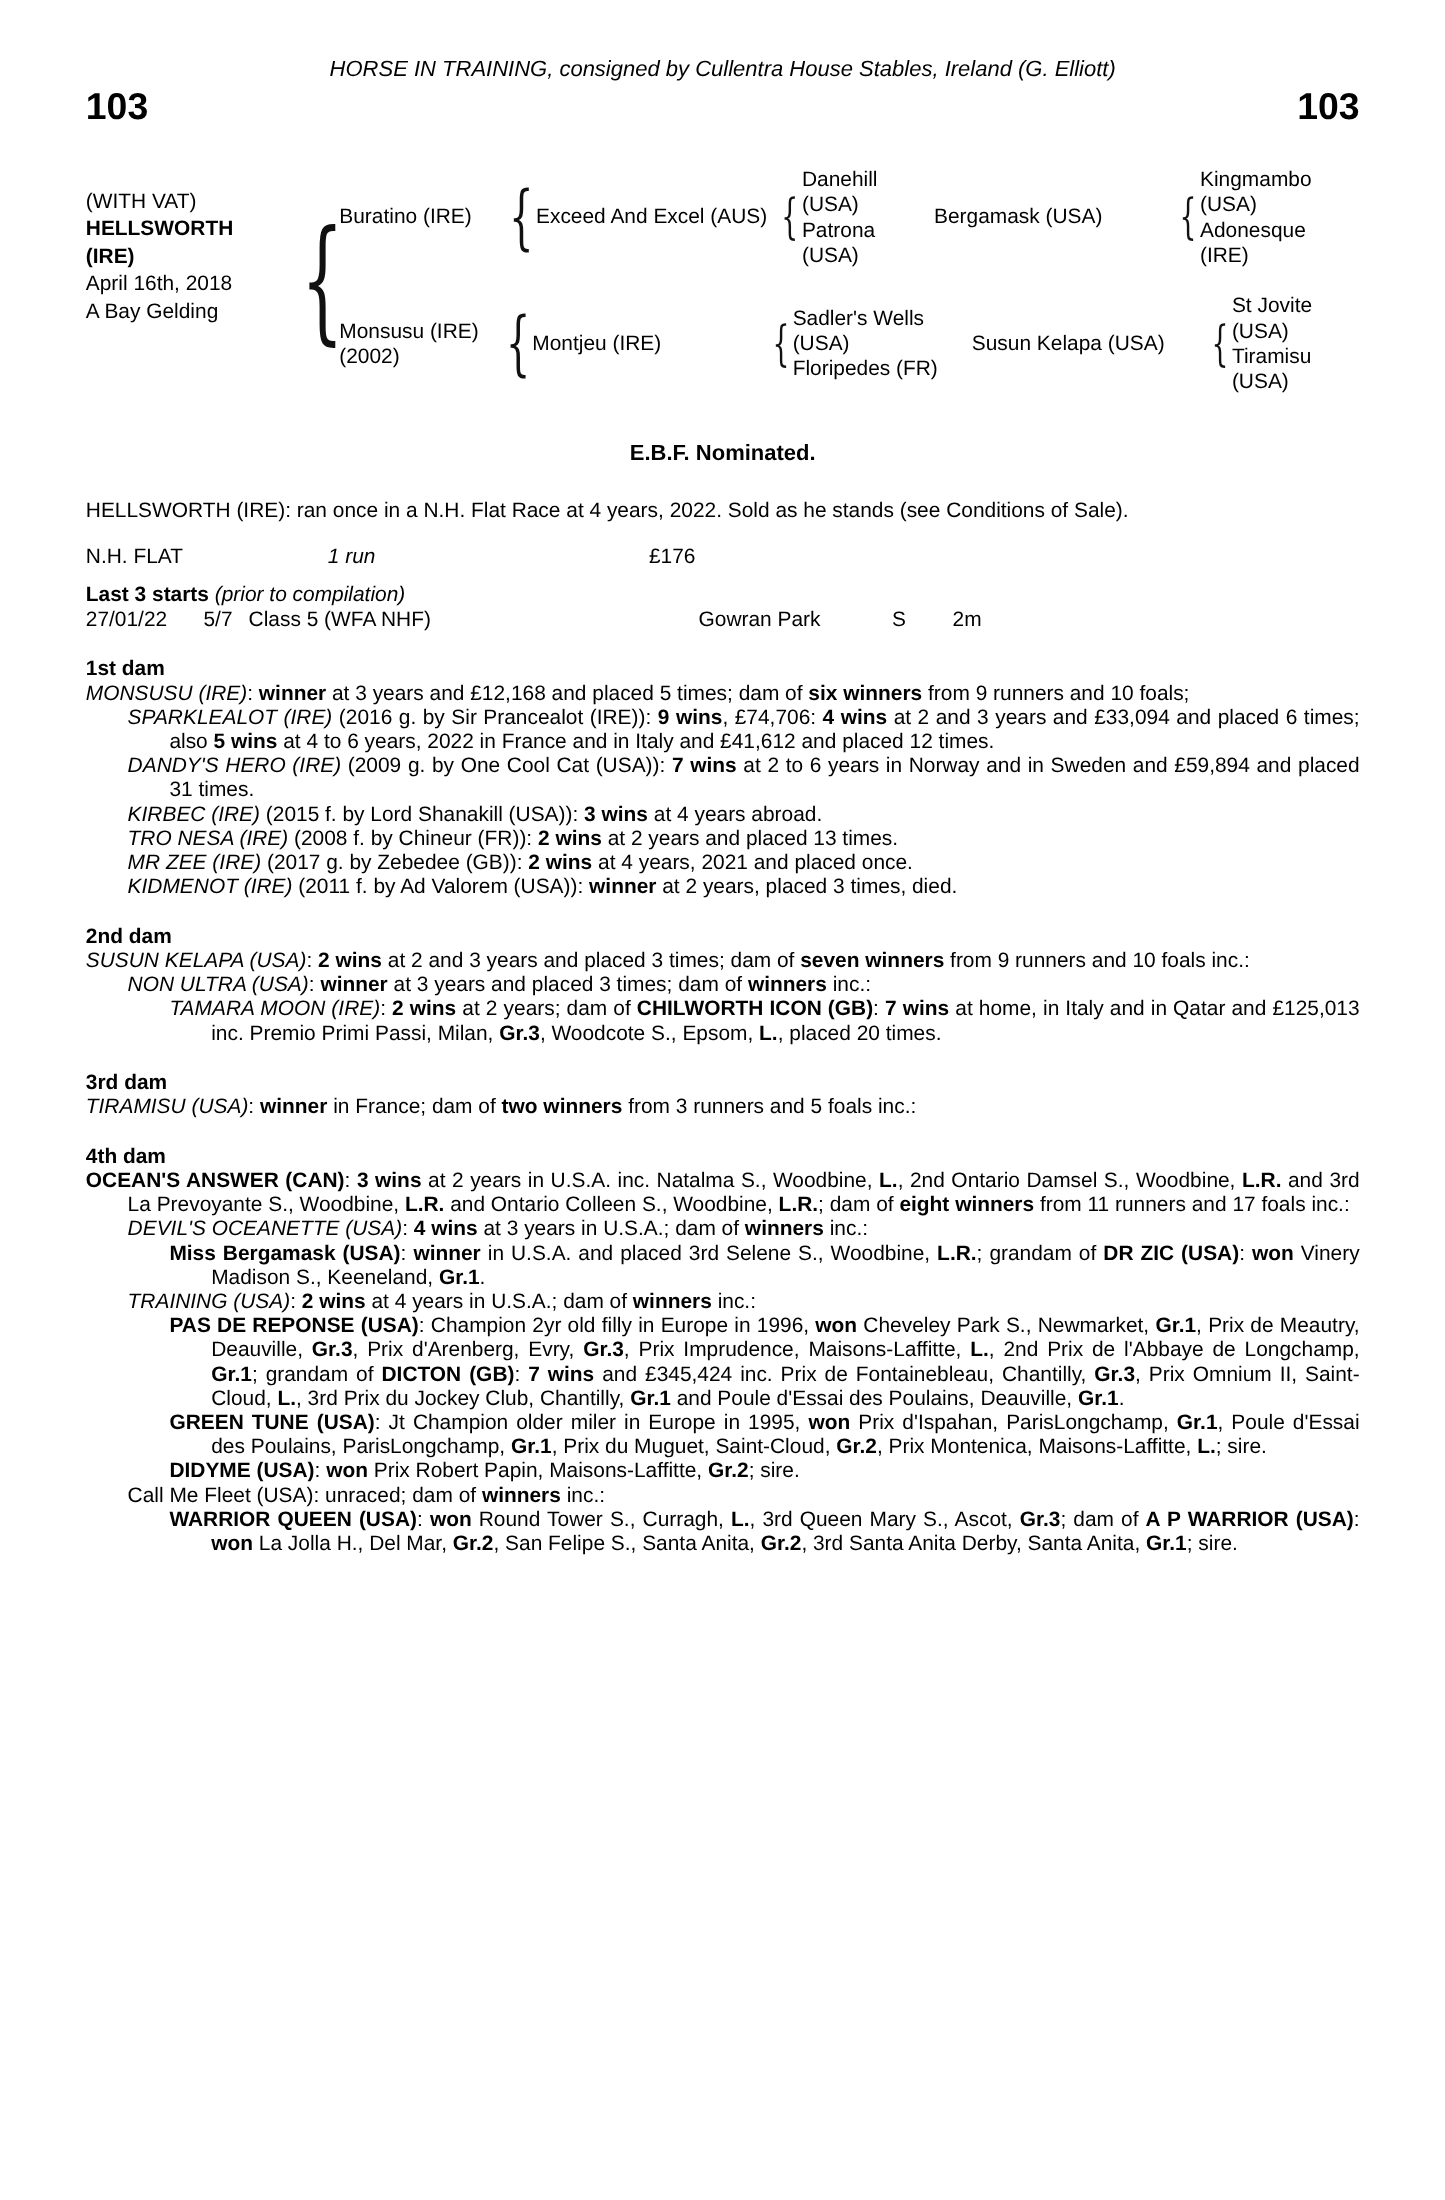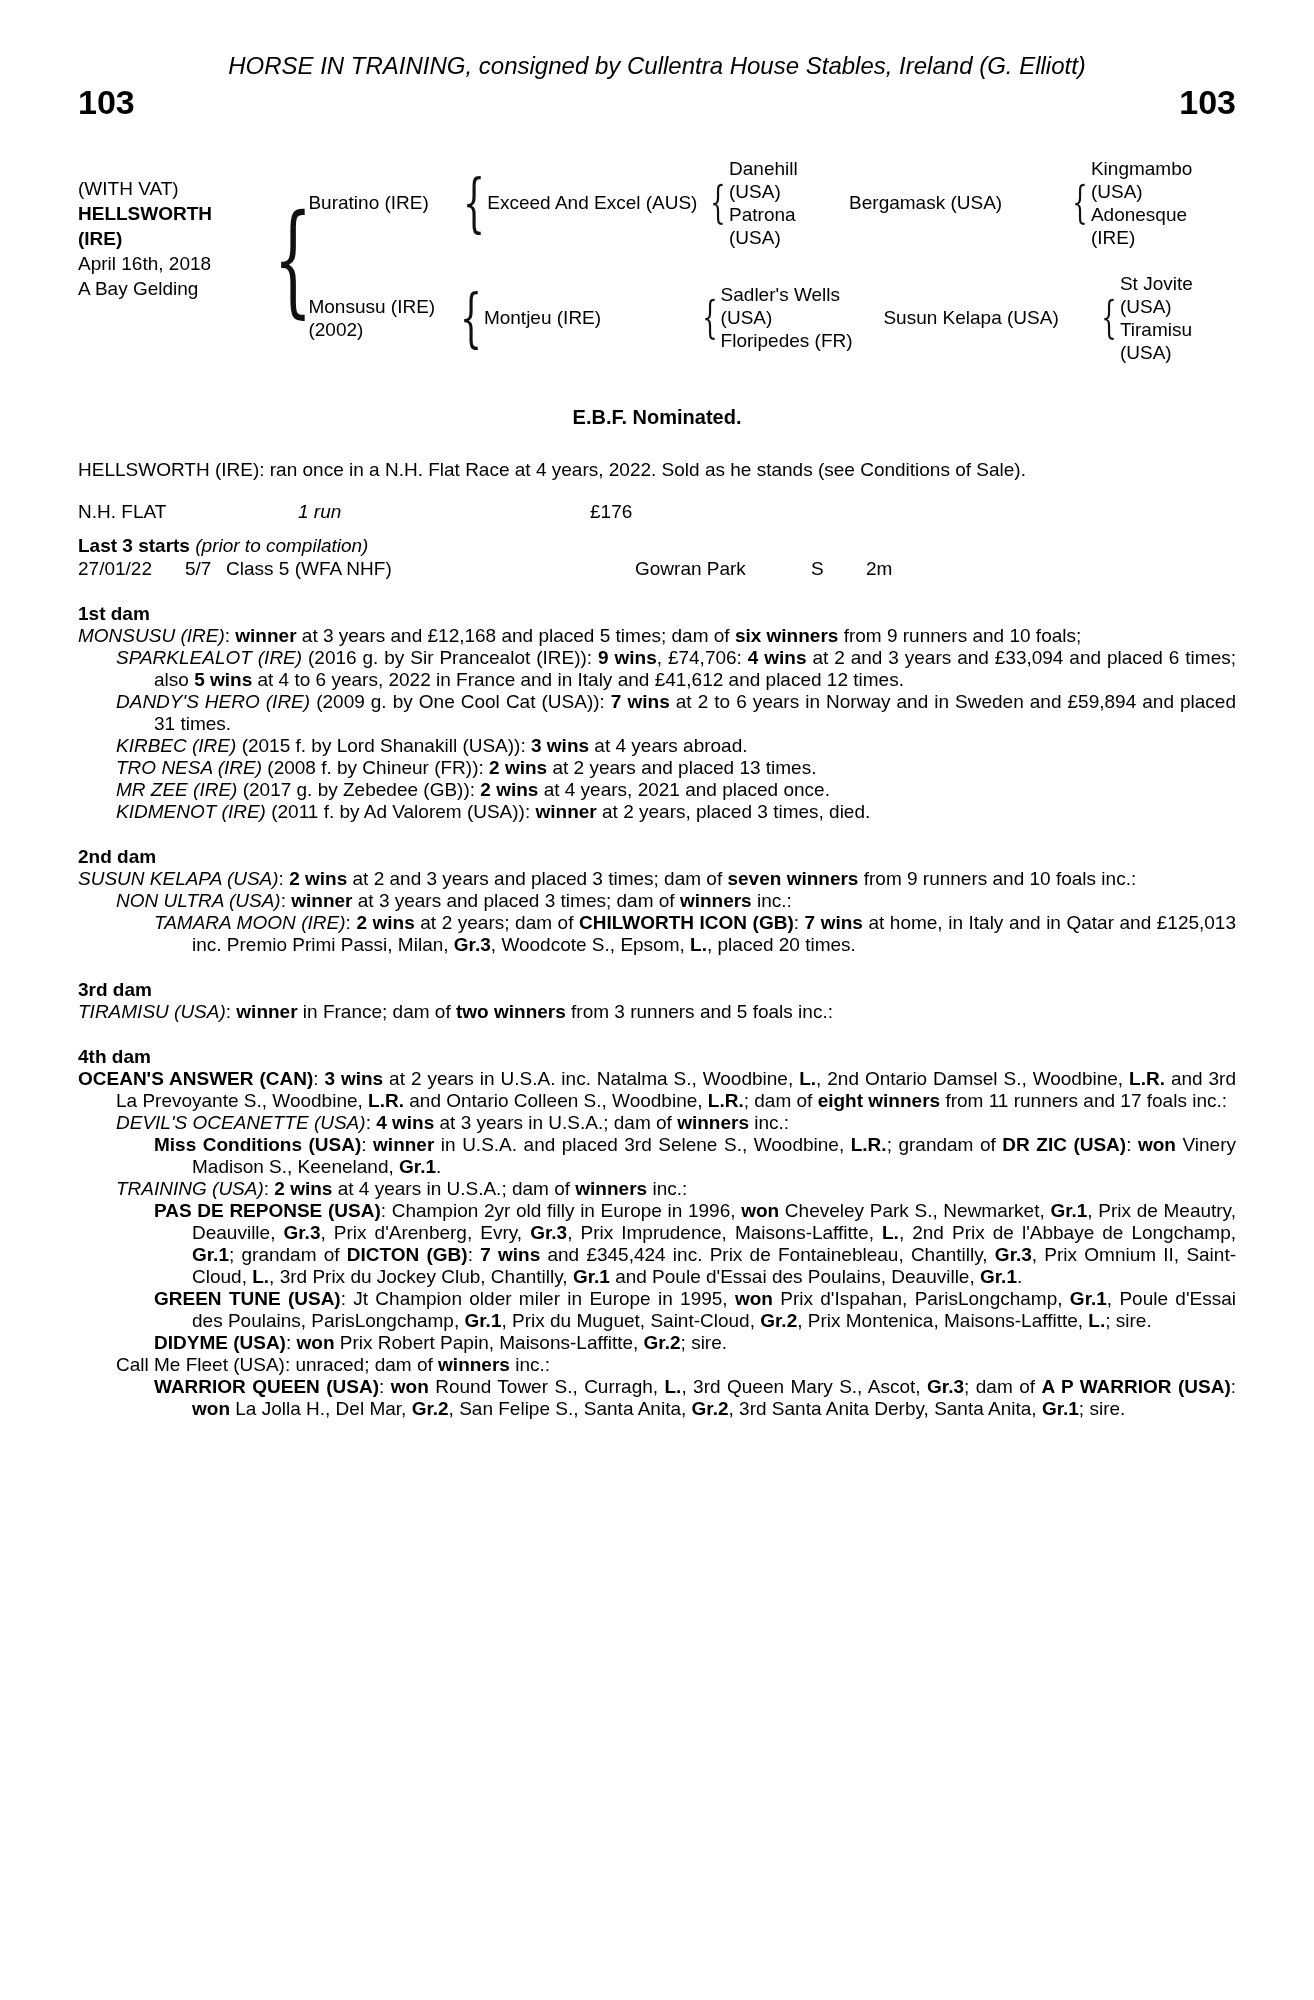--- a/index.html
+++ b/index.html
@@ -3,21 +3,21 @@
 <meta charset="utf-8">
 <style>
   * { margin:0; padding:0; box-sizing:border-box; }
   html,body { background:#ffffff; }
   body {
     width:1314px; height:2000px; overflow:hidden;
     color:#000; font-family:"Liberation Sans", sans-serif; font-size:19px;
   }
   .page { padding:52px 78px 0 78px; }
 
-  .consignor { text-align:center; font-style:italic; font-size:24px; }
+  .consignor { text-align:center; font-style:italic; font-size:20px; }
   .lot-row { display:flex; justify-content:space-between; font-weight:bold; font-size:34px; margin-top:4px; line-height:36px; }
 
   
   .pedigree { display:flex; align-items:flex-start; margin-top:34px; }
   .ped-info { width:222px; padding-top:22px; line-height:25px; }
   .ped-name { font-weight:bold; }
   .ped-tree { display:flex; flex-direction:column; gap:18px; }
   .ped-half { display:flex; align-items:center; }
   .gen1 { width:166px; line-height:23px; }
   .gen2col { display:flex; flex-direction:row; gap:5px; }
@@ -168,21 +168,21 @@
       <div class="para" style="padding-left: 76px; text-indent: -38px;"><span class="st-i">KIDMENOT (IRE)</span> (2011 f. by Ad Valorem (USA)): <span class="st-b">winner</span> at 2 years, placed 3 times, died.</div>
       <div class="heading">2nd dam</div>
       <div class="para" style="padding-left: 38px; text-indent: -38px;"><span class="st-i">SUSUN KELAPA (USA)</span>: <span class="st-b">2 wins</span> at 2 and 3 years and placed 3 times; dam of <span class="st-b">seven winners</span> from 9 runners and 10 foals inc.:</div>
       <div class="para" style="padding-left: 76px; text-indent: -38px;"><span class="st-i">NON ULTRA (USA)</span>: <span class="st-b">winner</span> at 3 years and placed 3 times; dam of <span class="st-b">winners</span> inc.:</div>
       <div class="para" style="padding-left: 114px; text-indent: -38px;"><span class="st-i">TAMARA MOON (IRE)</span>: <span class="st-b">2 wins</span> at 2 years; dam of <span class="st-b">CHILWORTH ICON (GB)</span>: <span class="st-b">7 wins</span> at home, in Italy and in Qatar and £125,013 inc. Premio Primi Passi, Milan, <span class="st-b">Gr.3</span>, Woodcote S., Epsom, <span class="st-b">L.</span>, placed 20 times.</div>
       <div class="heading">3rd dam</div>
       <div class="para" style="padding-left: 38px; text-indent: -38px;"><span class="st-i">TIRAMISU (USA)</span>: <span class="st-b">winner</span> in France; dam of <span class="st-b">two winners</span> from 3 runners and 5 foals inc.:</div>
       <div class="heading">4th dam</div>
       <div class="para" style="padding-left: 38px; text-indent: -38px;"><span class="st-b">OCEAN'S ANSWER (CAN)</span>: <span class="st-b">3 wins</span> at 2 years in U.S.A. inc. Natalma S., Woodbine, <span class="st-b">L.</span>, 2nd Ontario Damsel S., Woodbine, <span class="st-b">L.R.</span> and 3rd La Prevoyante S., Woodbine, <span class="st-b">L.R.</span> and Ontario Colleen S., Woodbine, <span class="st-b">L.R.</span>; dam of <span class="st-b">eight winners</span> from 11 runners and 17 foals inc.:</div>
       <div class="para" style="padding-left: 76px; text-indent: -38px;"><span class="st-i">DEVIL'S OCEANETTE (USA)</span>: <span class="st-b">4 wins</span> at 3 years in U.S.A.; dam of <span class="st-b">winners</span> inc.:</div>
-      <div class="para" style="padding-left: 114px; text-indent: -38px;"><span class="st-b">Miss Conditions (USA)</span>: <span class="st-b">winner</span> in U.S.A. and placed 3rd Selene S., Woodbine, <span class="st-b">L.R.</span>; grandam of <span class="st-b">DR ZIC (USA)</span>: <span class="st-b">won</span> Vinery Madison S., Keeneland, <span class="st-b">Gr.1</span>.</div>
+      <div class="para" style="padding-left: 114px; text-indent: -38px;"><span class="st-b">Miss Bergamask (USA)</span>: <span class="st-b">winner</span> in U.S.A. and placed 3rd Selene S., Woodbine, <span class="st-b">L.R.</span>; grandam of <span class="st-b">DR ZIC (USA)</span>: <span class="st-b">won</span> Vinery Madison S., Keeneland, <span class="st-b">Gr.1</span>.</div>
       <div class="para" style="padding-left: 76px; text-indent: -38px;"><span class="st-i">TRAINING (USA)</span>: <span class="st-b">2 wins</span> at 4 years in U.S.A.; dam of <span class="st-b">winners</span> inc.:</div>
       <div class="para" style="padding-left: 114px; text-indent: -38px;"><span class="st-b">PAS DE REPONSE (USA)</span>: Champion 2yr old filly in Europe in 1996, <span class="st-b">won</span> Cheveley Park S., Newmarket, <span class="st-b">Gr.1</span>, Prix de Meautry, Deauville, <span class="st-b">Gr.3</span>, Prix d'Arenberg, Evry, <span class="st-b">Gr.3</span>, Prix Imprudence, Maisons-Laffitte, <span class="st-b">L.</span>, 2nd Prix de l'Abbaye de Longchamp, <span class="st-b">Gr.1</span>; grandam of <span class="st-b">DICTON (GB)</span>: <span class="st-b">7 wins</span> and £345,424 inc. Prix de Fontainebleau, Chantilly, <span class="st-b">Gr.3</span>, Prix Omnium II, Saint-Cloud, <span class="st-b">L.</span>, 3rd Prix du Jockey Club, Chantilly, <span class="st-b">Gr.1</span> and Poule d'Essai des Poulains, Deauville, <span class="st-b">Gr.1</span>.</div>
       <div class="para" style="padding-left: 114px; text-indent: -38px;"><span class="st-b">GREEN TUNE (USA)</span>: Jt Champion older miler in Europe in 1995, <span class="st-b">won</span> Prix d'Ispahan, ParisLongchamp, <span class="st-b">Gr.1</span>, Poule d'Essai des Poulains, ParisLongchamp, <span class="st-b">Gr.1</span>, Prix du Muguet, Saint-Cloud, <span class="st-b">Gr.2</span>, Prix Montenica, Maisons-Laffitte, <span class="st-b">L.</span>; sire.</div>
       <div class="para" style="padding-left: 114px; text-indent: -38px;"><span class="st-b">DIDYME (USA)</span>: <span class="st-b">won</span> Prix Robert Papin, Maisons-Laffitte, <span class="st-b">Gr.2</span>; sire.</div>
       <div class="para" style="padding-left: 76px; text-indent: -38px;">Call Me Fleet (USA): unraced; dam of <span class="st-b">winners</span> inc.:</div>
       <div class="para" style="padding-left: 114px; text-indent: -38px;"><span class="st-b">WARRIOR QUEEN (USA)</span>: <span class="st-b">won</span> Round Tower S., Curragh, <span class="st-b">L.</span>, 3rd Queen Mary S., Ascot, <span class="st-b">Gr.3</span>; dam of <span class="st-b">A P WARRIOR (USA)</span>: <span class="st-b">won</span> La Jolla H., Del Mar, <span class="st-b">Gr.2</span>, San Felipe S., Santa Anita, <span class="st-b">Gr.2</span>, 3rd Santa Anita Derby, Santa Anita, <span class="st-b">Gr.1</span>; sire.</div>
     </div>
 
 </div>
 

